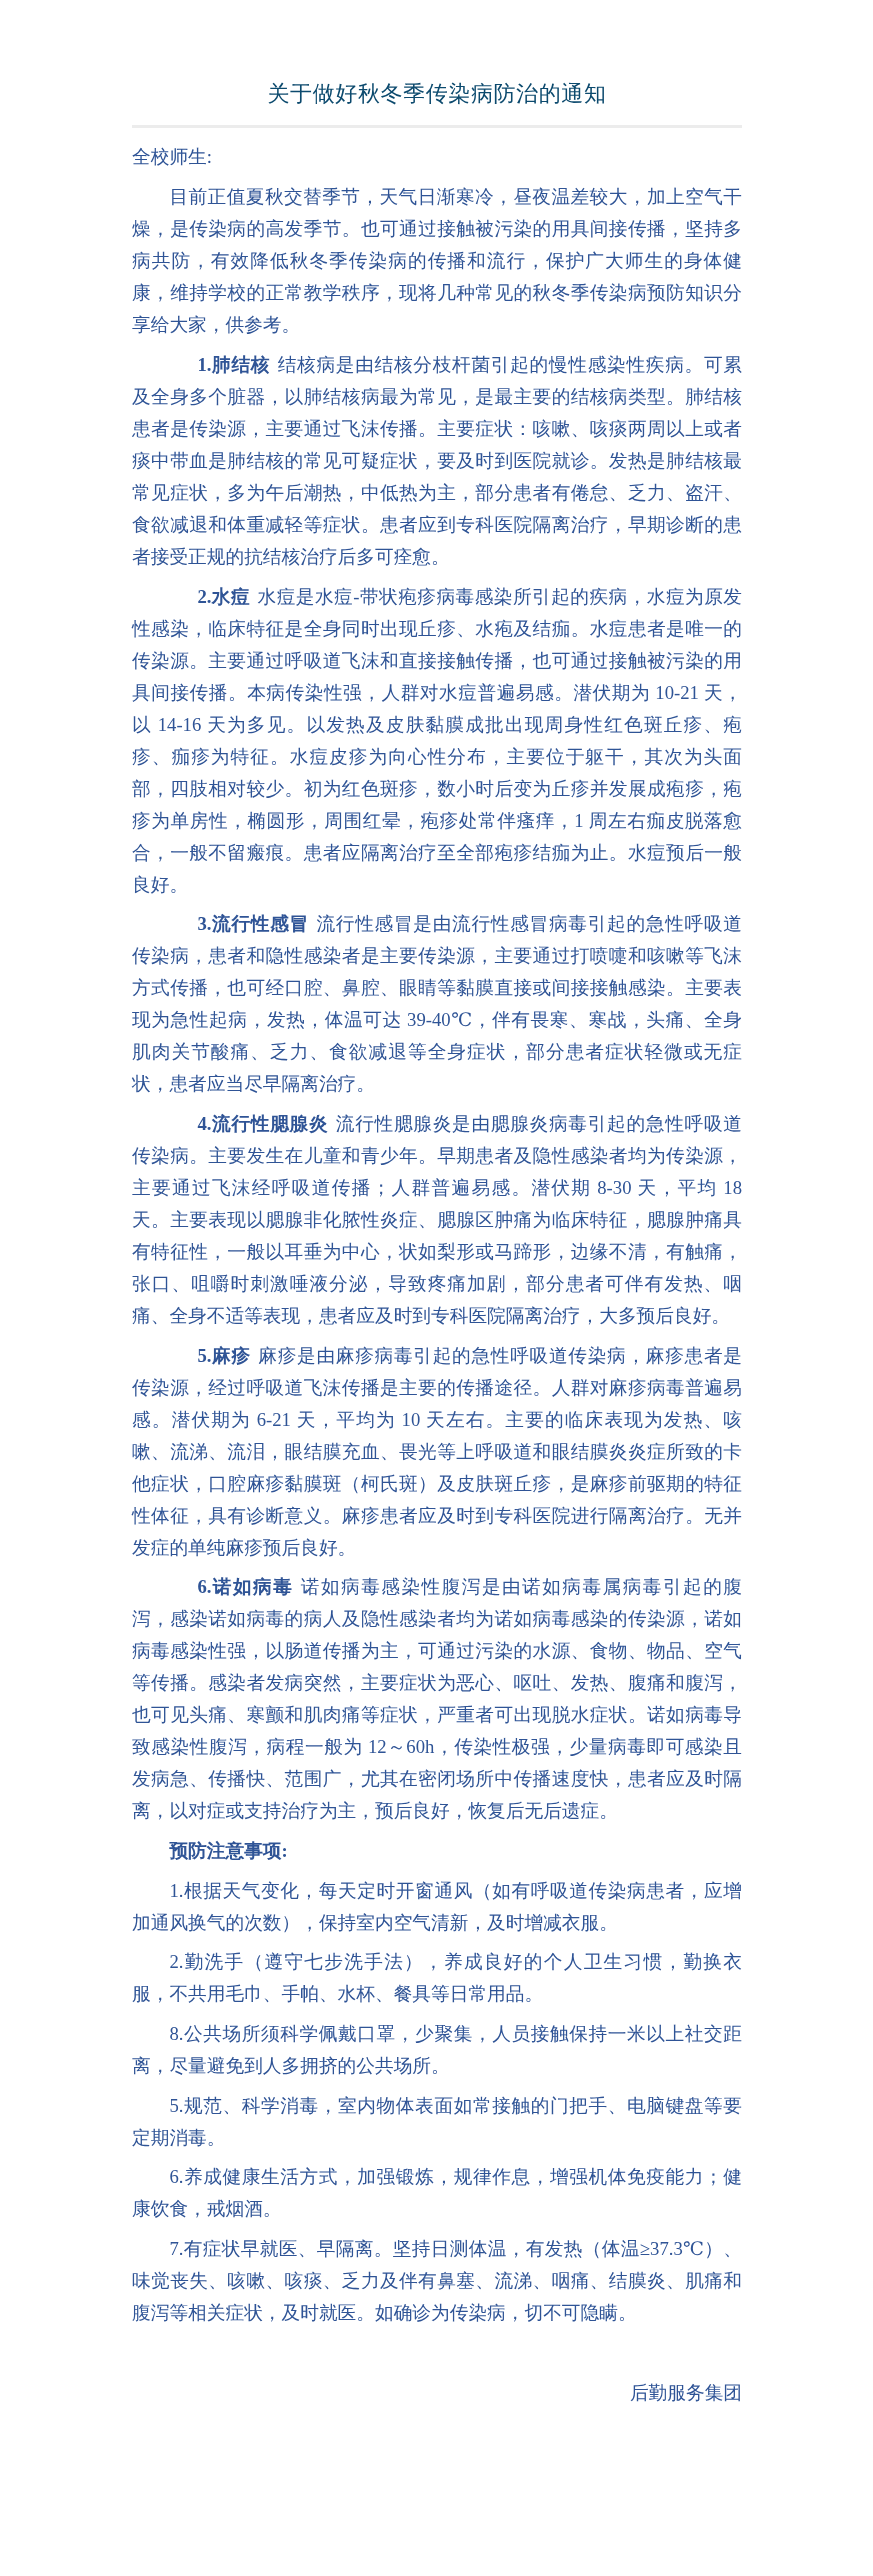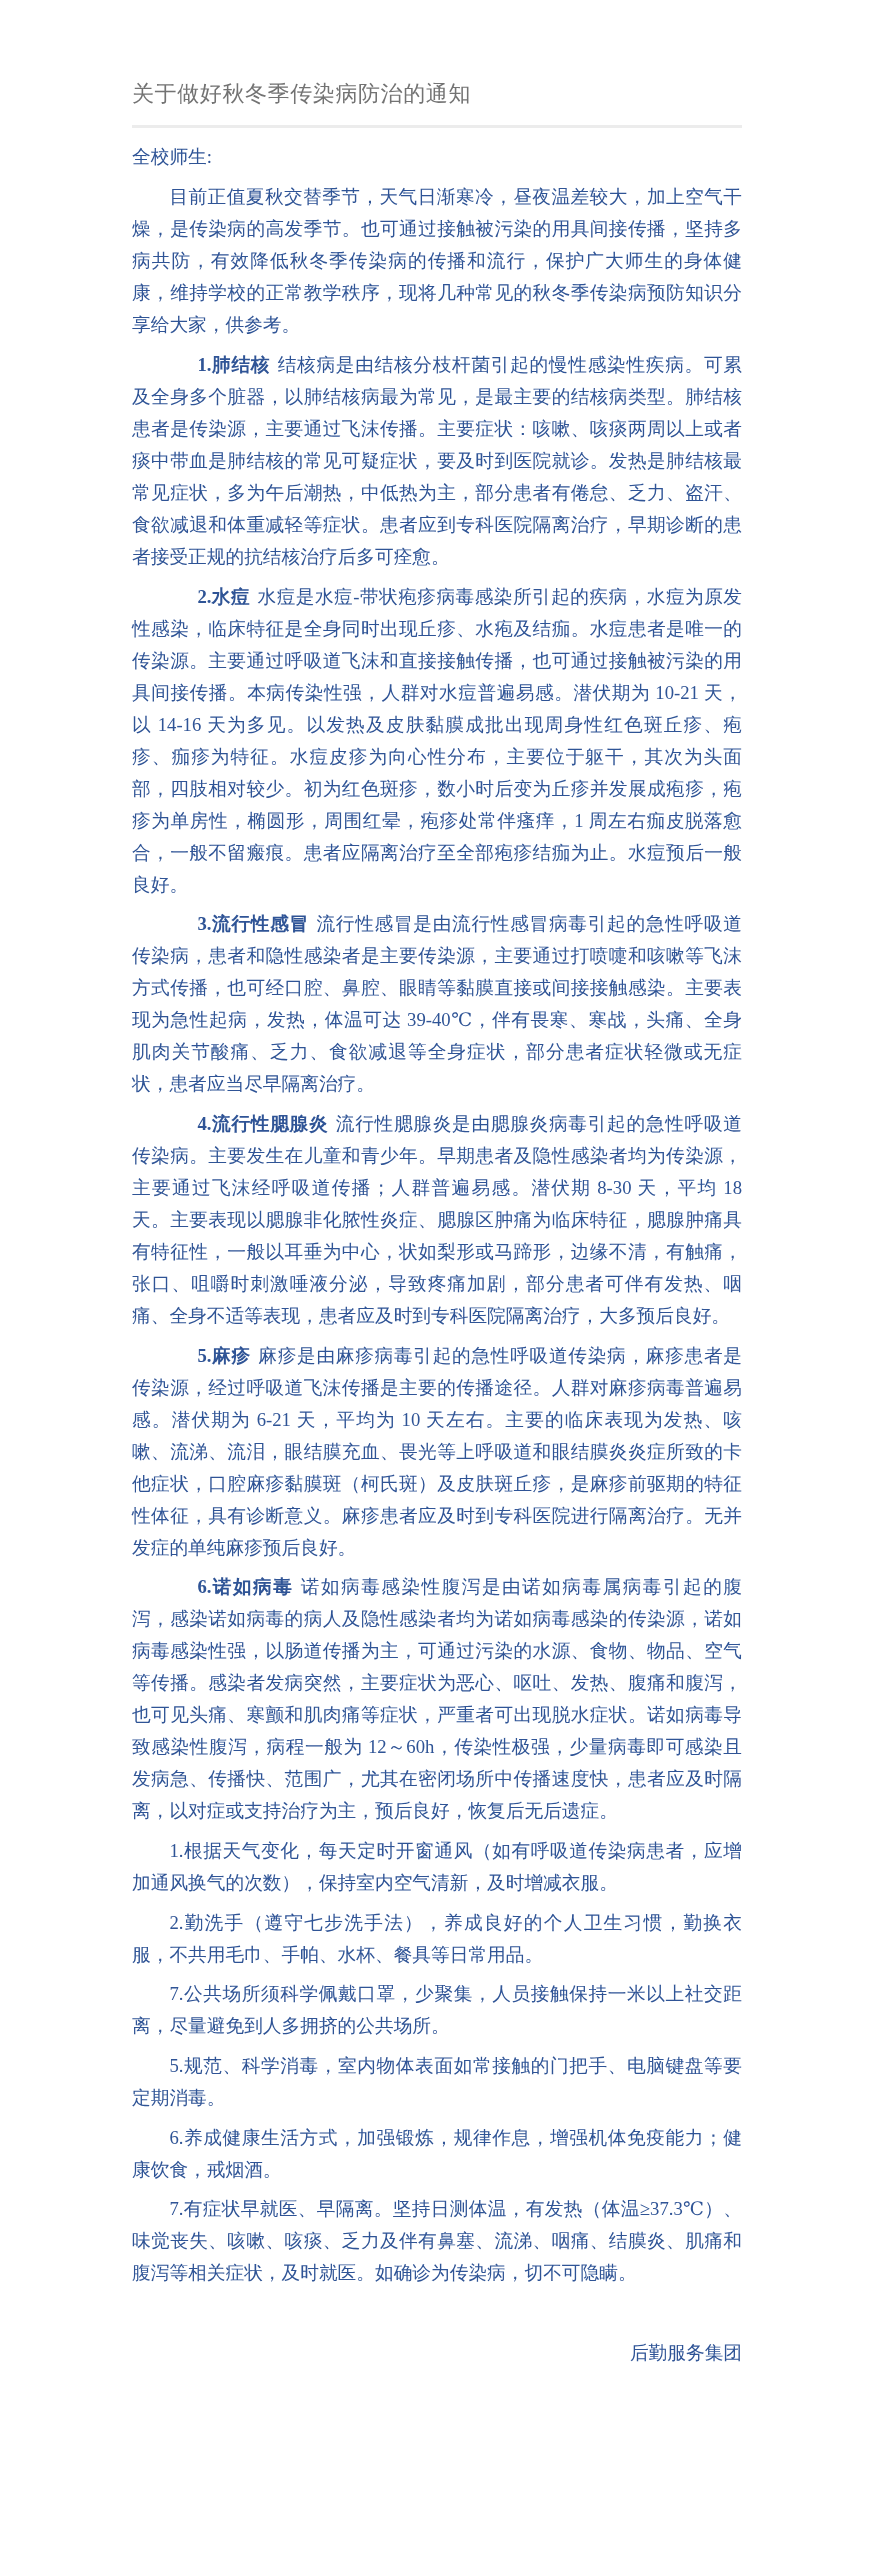--- a/index.html
+++ b/index.html
@@ -8,25 +8,26 @@
     height: 2576px;
     box-sizing: border-box;
     padding: 81px 132px 0 132px;
     background: #ffffff;
     font-family: "Liberation Serif", "DejaVu Serif", serif;
     color: #2F5496;
     overflow: hidden;
   }
   .doc-title {
     margin: 0;
+    text-align: center;
     font-family: "Liberation Sans", "DejaVu Sans", sans-serif;
     font-size: 22px;
     line-height: 26.4px;
     font-weight: 500;
-    color: #737373;
+    color: #0c4a6e;
     letter-spacing: 0.6px;
   }
   .title-divider {
     height: 3.3px;
     background: #ECECEC;
     margin-top: 17.6px;
   }
   .content {
     margin-top: 13.2px;
     font-size: 18.7px;
@@ -61,24 +62,25 @@
     <p class="indent"><span class="lead">2.水痘</span><span>水痘是水痘-带状疱疹病毒感染所引起的疾病，水痘为原发性感染，临床特征是全身同时出现丘疹、水疱及结痂。水痘患者是唯一的传染源。主要通过呼吸道飞沫和直接接触传播，也可通过接触被污染的用具间接传播。本病传染性强，人群对水痘普遍易感。潜伏期为 10-21 天，以 14-16 天为多见。以发热及皮肤黏膜成批出现周身性红色斑丘疹、疱疹、痂疹为特征。水痘皮疹为向心性分布，主要位于躯干，其次为头面部，四肢相对较少。初为红色斑疹，数小时后变为丘疹并发展成疱疹，疱疹为单房性，椭圆形，周围红晕，疱疹处常伴瘙痒，1 周左右痂皮脱落愈合，一般不留瘢痕。患者应隔离治疗至全部疱疹结痂为止。水痘预后一般良好。</span></p>
 
     <p class="indent"><span class="lead">3.流行性感冒</span><span>流行性感冒是由流行性感冒病毒引起的急性呼吸道传染病，患者和隐性感染者是主要传染源，主要通过打喷嚏和咳嗽等飞沫方式传播，也可经口腔、鼻腔、眼睛等黏膜直接或间接接触感染。主要表现为急性起病，发热，体温可达 39-40℃，伴有畏寒、寒战，头痛、全身肌肉关节酸痛、乏力、食欲减退等全身症状，部分患者症状轻微或无症状，患者应当尽早隔离治疗。</span></p>
 
     <p class="indent"><span class="lead">4.流行性腮腺炎</span><span>流行性腮腺炎是由腮腺炎病毒引起的急性呼吸道传染病。主要发生在儿童和青少年。早期患者及隐性感染者均为传染源，主要通过飞沫经呼吸道传播；人群普遍易感。潜伏期 8-30 天，平均 18 天。主要表现以腮腺非化脓性炎症、腮腺区肿痛为临床特征，腮腺肿痛具有特征性，一般以耳垂为中心，状如梨形或马蹄形，边缘不清，有触痛，张口、咀嚼时刺激唾液分泌，导致疼痛加剧，部分患者可伴有发热、咽痛、全身不适等表现，患者应及时到专科医院隔离治疗，大多预后良好。</span></p>
 
     <p class="indent"><span class="lead">5.麻疹</span><span>麻疹是由麻疹病毒引起的急性呼吸道传染病，麻疹患者是传染源，经过呼吸道飞沫传播是主要的传播途径。人群对麻疹病毒普遍易感。潜伏期为 6-21 天，平均为 10 天左右。主要的临床表现为发热、咳嗽、流涕、流泪，眼结膜充血、畏光等上呼吸道和眼结膜炎炎症所致的卡他症状，口腔麻疹黏膜斑（柯氏斑）及皮肤斑丘疹，是麻疹前驱期的特征性体征，具有诊断意义。麻疹患者应及时到专科医院进行隔离治疗。无并发症的单纯麻疹预后良好。</span></p>
 
     <p class="indent"><span class="lead">6.诺如病毒</span><span>诺如病毒感染性腹泻是由诺如病毒属病毒引起的腹泻，感染诺如病毒的病人及隐性感染者均为诺如病毒感染的传染源，诺如病毒感染性强，以肠道传播为主，可通过污染的水源、食物、物品、空气等传播。感染者发病突然，主要症状为恶心、呕吐、发热、腹痛和腹泻，也可见头痛、寒颤和肌肉痛等症状，严重者可出现脱水症状。诺如病毒导致感染性腹泻，病程一般为 12～60h，传染性极强，少量病毒即可感染且发病急、传播快、范围广，尤其在密闭场所中传播速度快，患者应及时隔离，以对症或支持治疗为主，预后良好，恢复后无后遗症。</span></p>
 
+    <p class="indent bold">预防注意事项:</p>
 
     <p class="indent">1.根据天气变化，每天定时开窗通风（如有呼吸道传染病患者，应增加通风换气的次数），保持室内空气清新，及时增减衣服。</p>
     <p class="indent">2.勤洗手（遵守七步洗手法），养成良好的个人卫生习惯，勤换衣服，不共用毛巾、手帕、水杯、餐具等日常用品。</p>
-    <p class="indent">7.公共场所须科学佩戴口罩，少聚集，人员接触保持一米以上社交距离，尽量避免到人多拥挤的公共场所。</p>
+    <p class="indent">8.公共场所须科学佩戴口罩，少聚集，人员接触保持一米以上社交距离，尽量避免到人多拥挤的公共场所。</p>
     <p class="indent">5.规范、科学消毒，室内物体表面如常接触的门把手、电脑键盘等要定期消毒。</p>
     <p class="indent">6.养成健康生活方式，加强锻炼，规律作息，增强机体免疫能力；健康饮食，戒烟酒。</p>
     <p class="indent">7.有症状早就医、早隔离。坚持日测体温，有发热（体温≥37.3℃）、味觉丧失、咳嗽、咳痰、乏力及伴有鼻塞、流涕、咽痛、结膜炎、肌痛和腹泻等相关症状，及时就医。如确诊为传染病，切不可隐瞒。</p>
 
     <div class="signature">
       <p>后勤服务集团</p>
 
     </div>
 
   </div>

